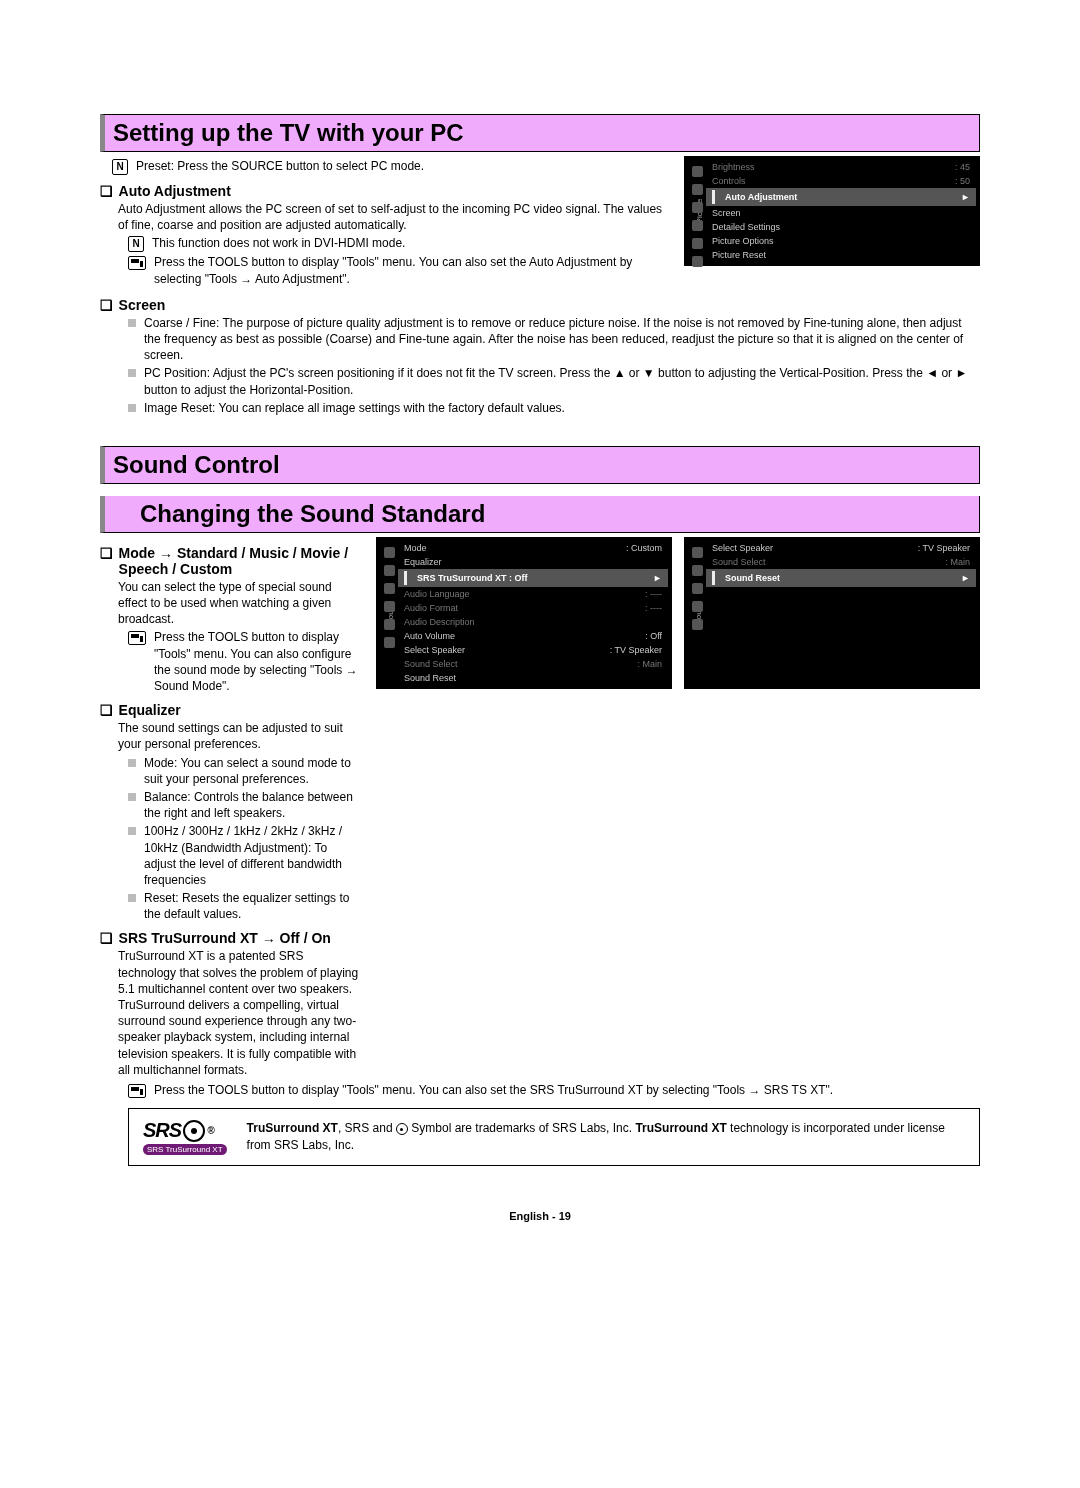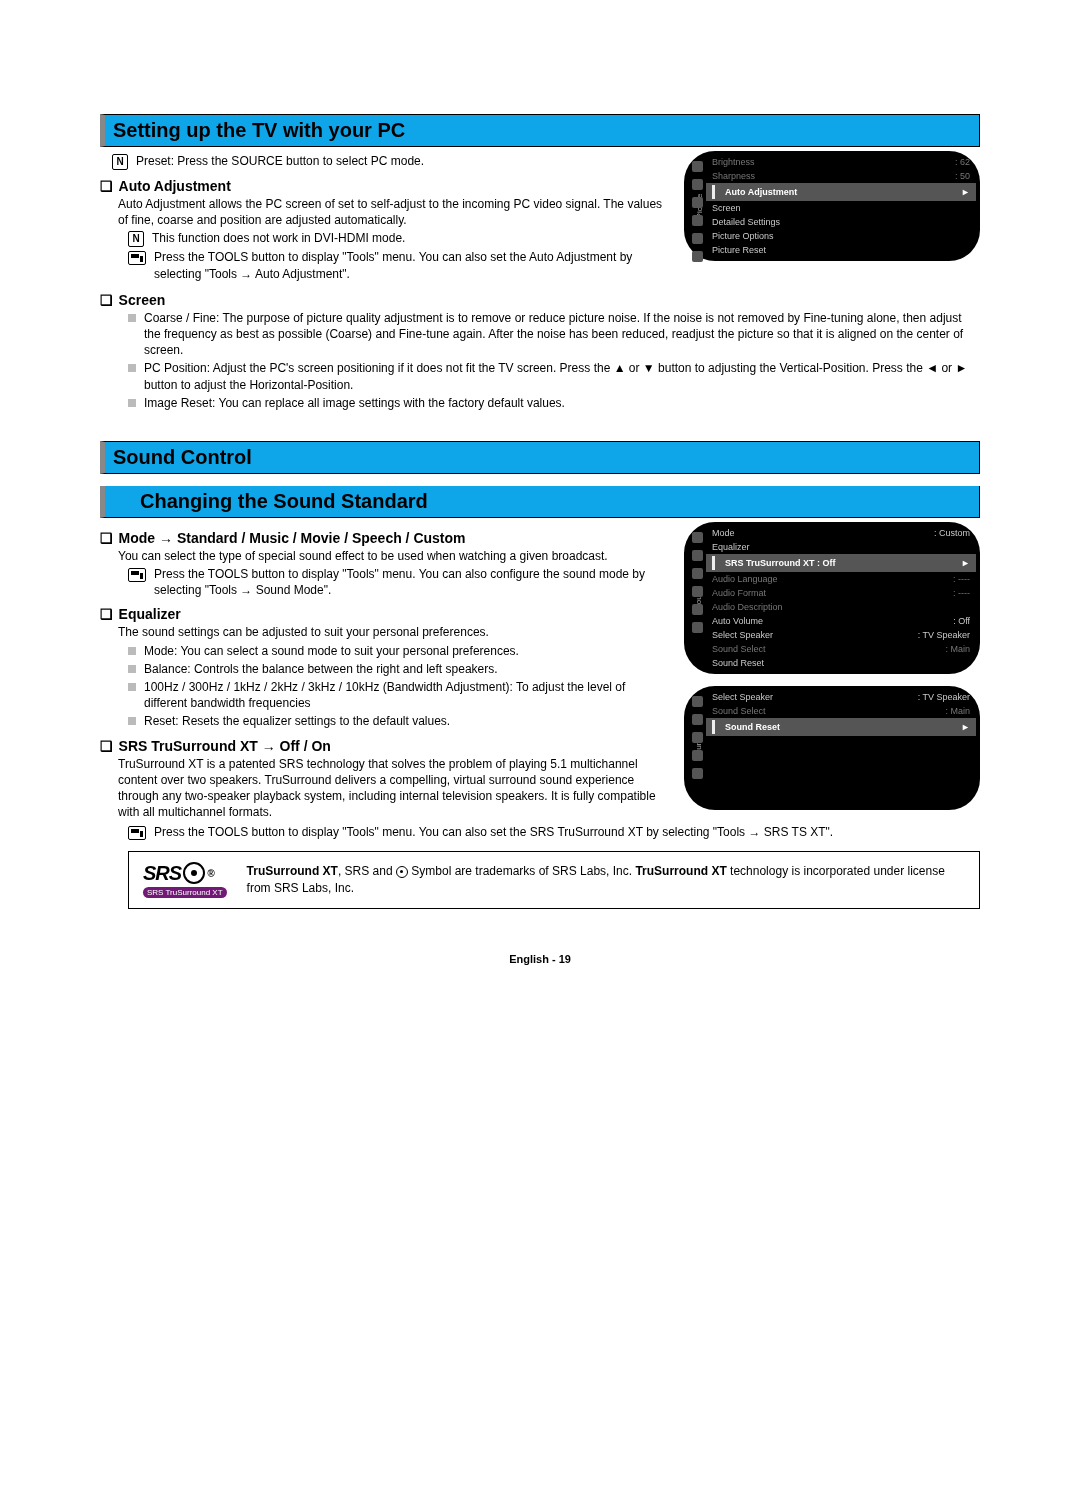--- a/index.html
+++ b/index.html
@@ -13,25 +13,25 @@
     height: 1488px;
     position: relative;
   }
   .page {
     padding: 100px 100px 40px 100px;
   }
   .section-header {
     border: 1px solid #000;
     border-left: 5px solid #888;
     padding: 4px 8px;
-    font-size: 20px;
+    font-size: 24px;
     font-weight: bold;
     margin-top: 14px;
     margin-bottom: 4px;
-    background: #0ea5e9;
+    background: #f0abfc;
   }
   .subhead {
     font-size: 14px;
     font-weight: bold;
     margin: 8px 0 2px 0;
     display: flex;
     align-items: baseline;
     gap: 6px;
   }
   .subhead .sq {
@@ -105,21 +105,20 @@
     flex: 1;
   }
   .osd {
     flex-shrink: 0;
     width: 270px;
     background: #000;
     color: #c9c9c9;
     font-size: 9px;
     position: relative;
     padding: 4px 4px 4px 22px;
-    border-radius: 31px;
   }
   .osd .vlabel {
     position: absolute;
     left: 3px;
     top: 50%;
     transform: translateY(-50%) rotate(-90deg);
     transform-origin: center;
     color: #aaa;
     font-size: 8px;
     white-space: nowrap;
@@ -207,21 +206,21 @@
     padding: 1px 4px;
     border-radius: 6px;
     margin-top: 2px;
   }
   .footer {
     text-align: center;
     font-size: 11px;
     font-weight: bold;
     margin-top: 44px;
   }
-  .osd-stack { display:flex; flex-direction:column; gap:12px; }
+  .osd-stack { display:flex; flex-direction:row; gap:12px; }
   .mini-circle {
     display:inline-flex;
     width:10px; height:10px;
     border:1px solid #000;
     border-radius:50%;
     align-items:center; justify-content:center;
     vertical-align:middle;
   }
   .mini-circle .d { width:3px; height:3px; background:#000; border-radius:50%;}
 </style>
@@ -261,24 +260,24 @@
       <div class="osd-iconcol">
         <div class="osd-ico"></div>
         <div class="osd-ico"></div>
         <div class="osd-ico"></div>
         <div class="osd-ico"></div>
         <div class="osd-ico"></div>
         <div class="osd-ico"></div>
       </div>
     <div class="osd-row dim">
           <span class="k">Brightness</span>
-          <span class="v">: 62</span>
+          <span class="v">: 45</span>
         </div>
         <div class="osd-row dim">
-          <span class="k">Sharpness</span>
+          <span class="k">Controls</span>
           <span class="v">: 50</span>
         </div>
         <div class="osd-row sel">
           <span class="k">Auto Adjustment</span>
           <span class="chev">►</span>
         </div>
         <div class="osd-row">
           <span class="k">Screen</span>
         </div>
         <div class="osd-row">

